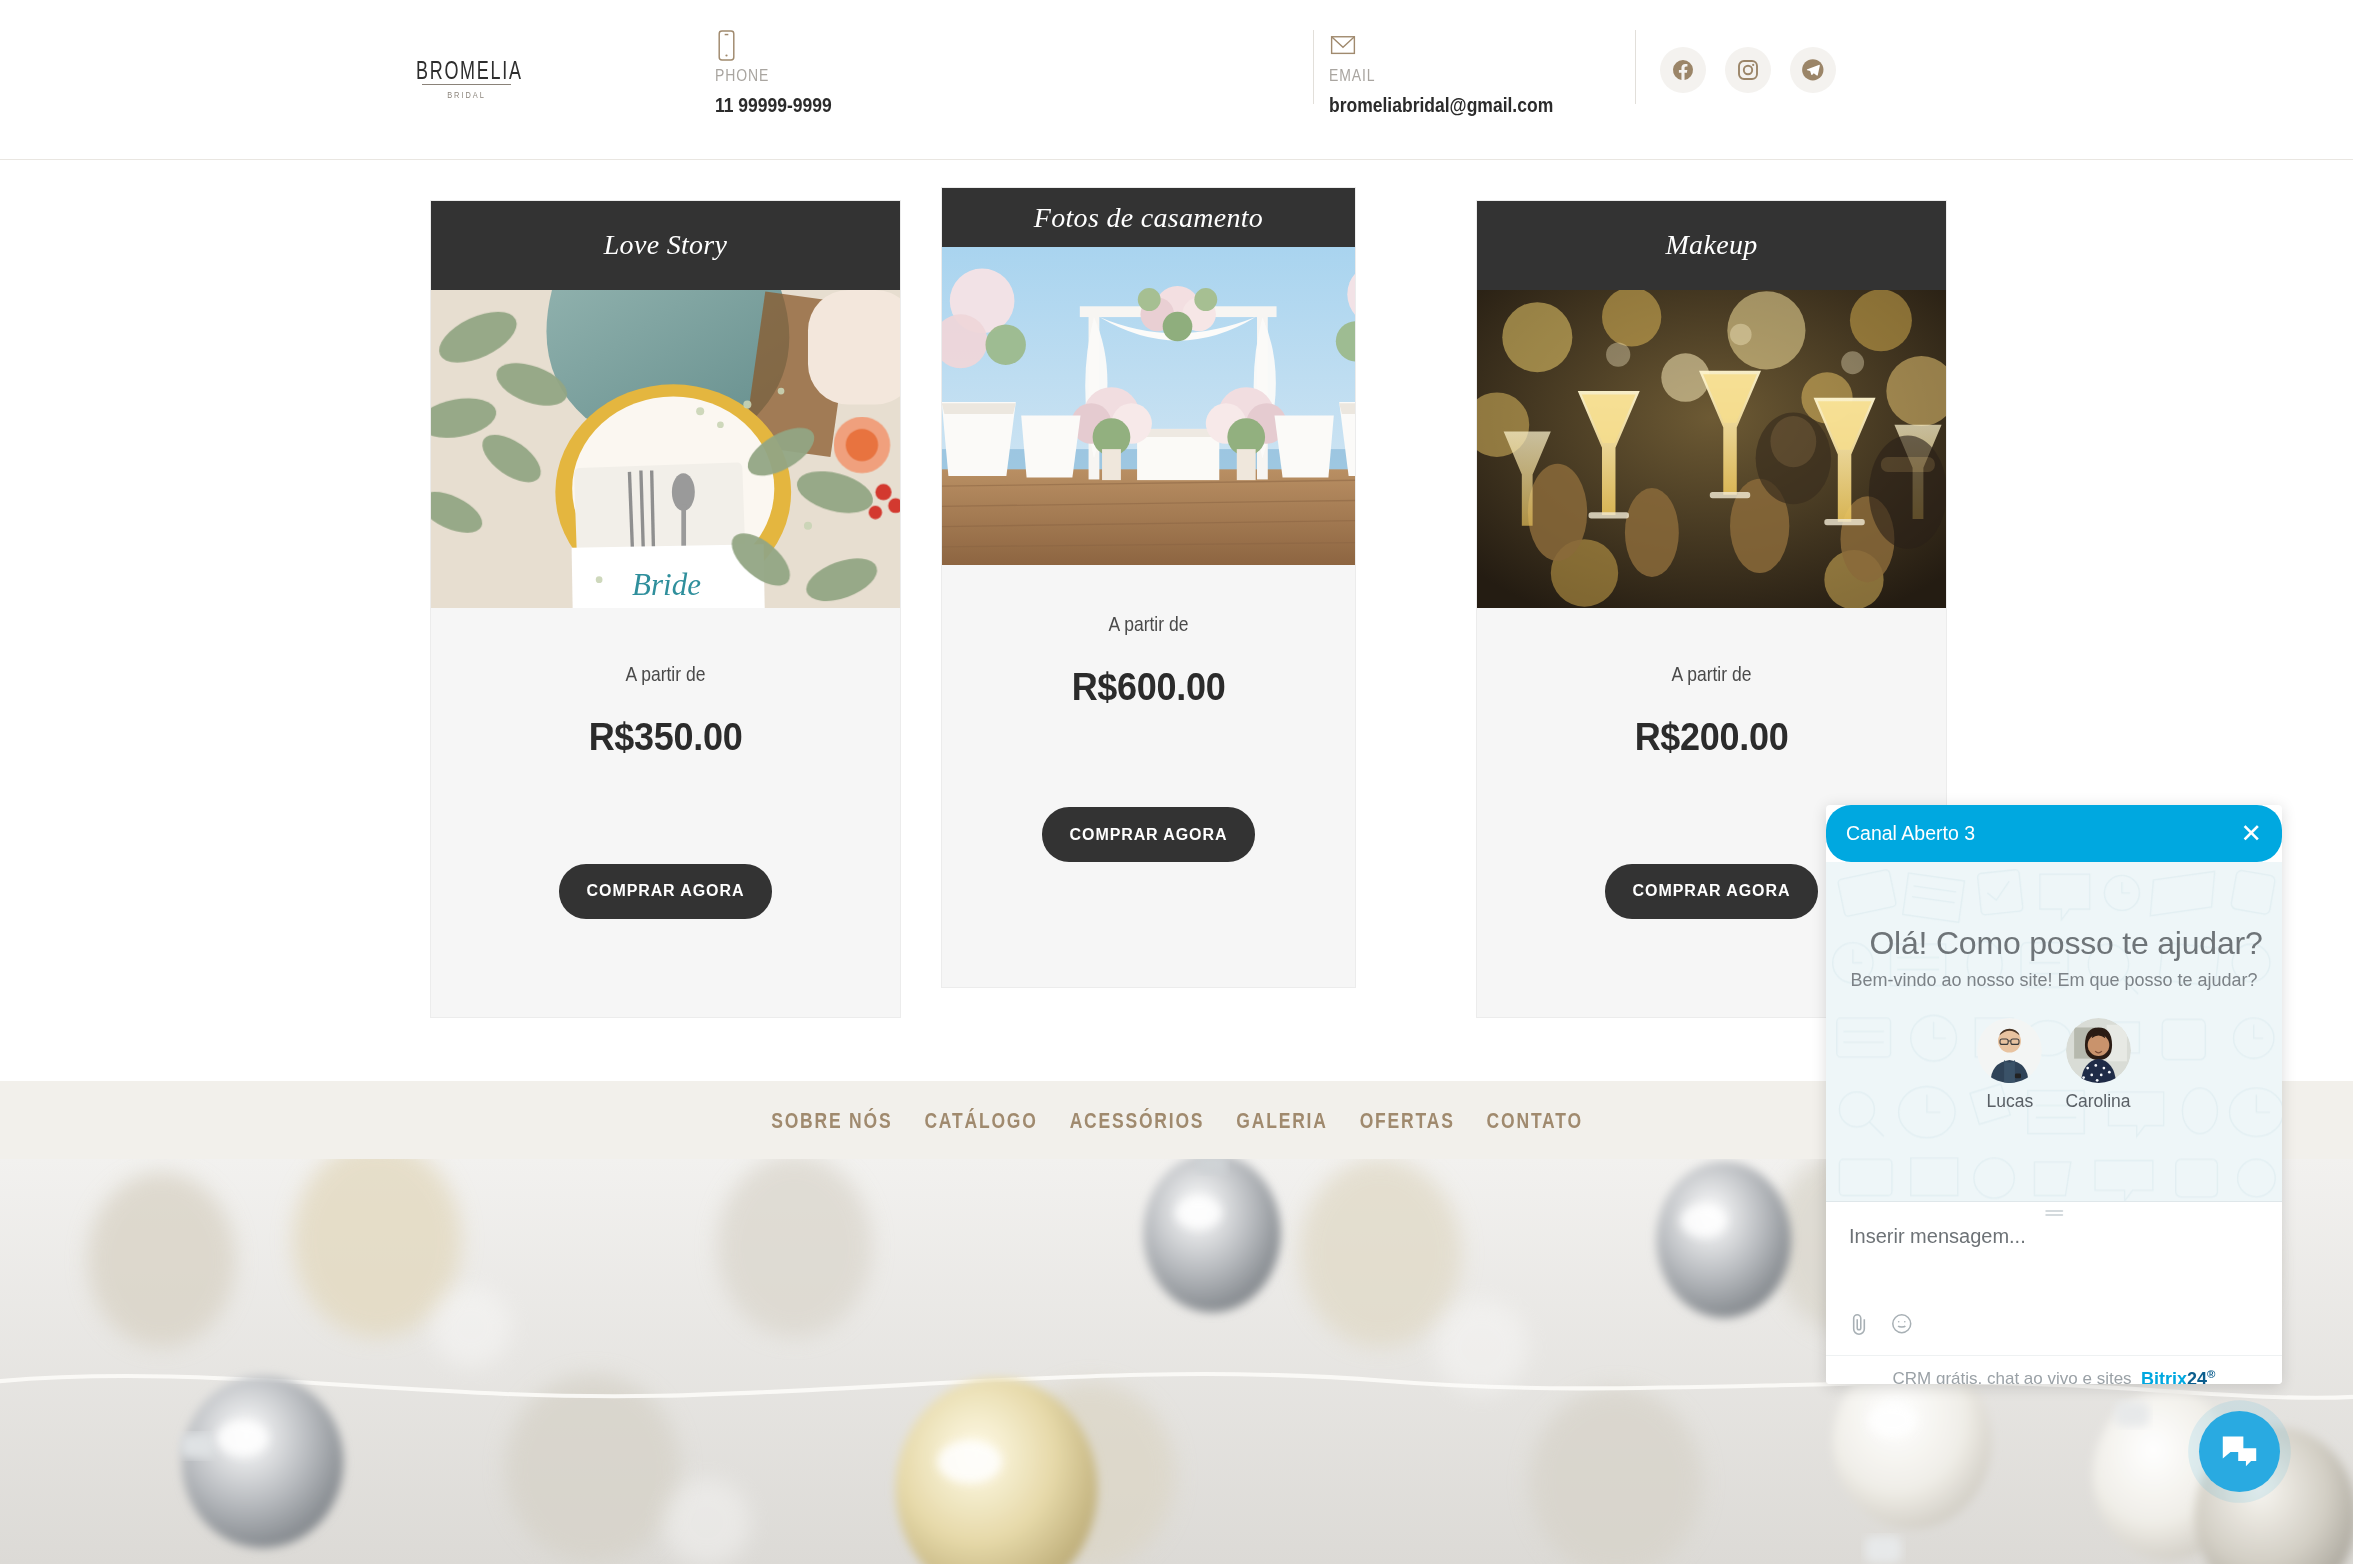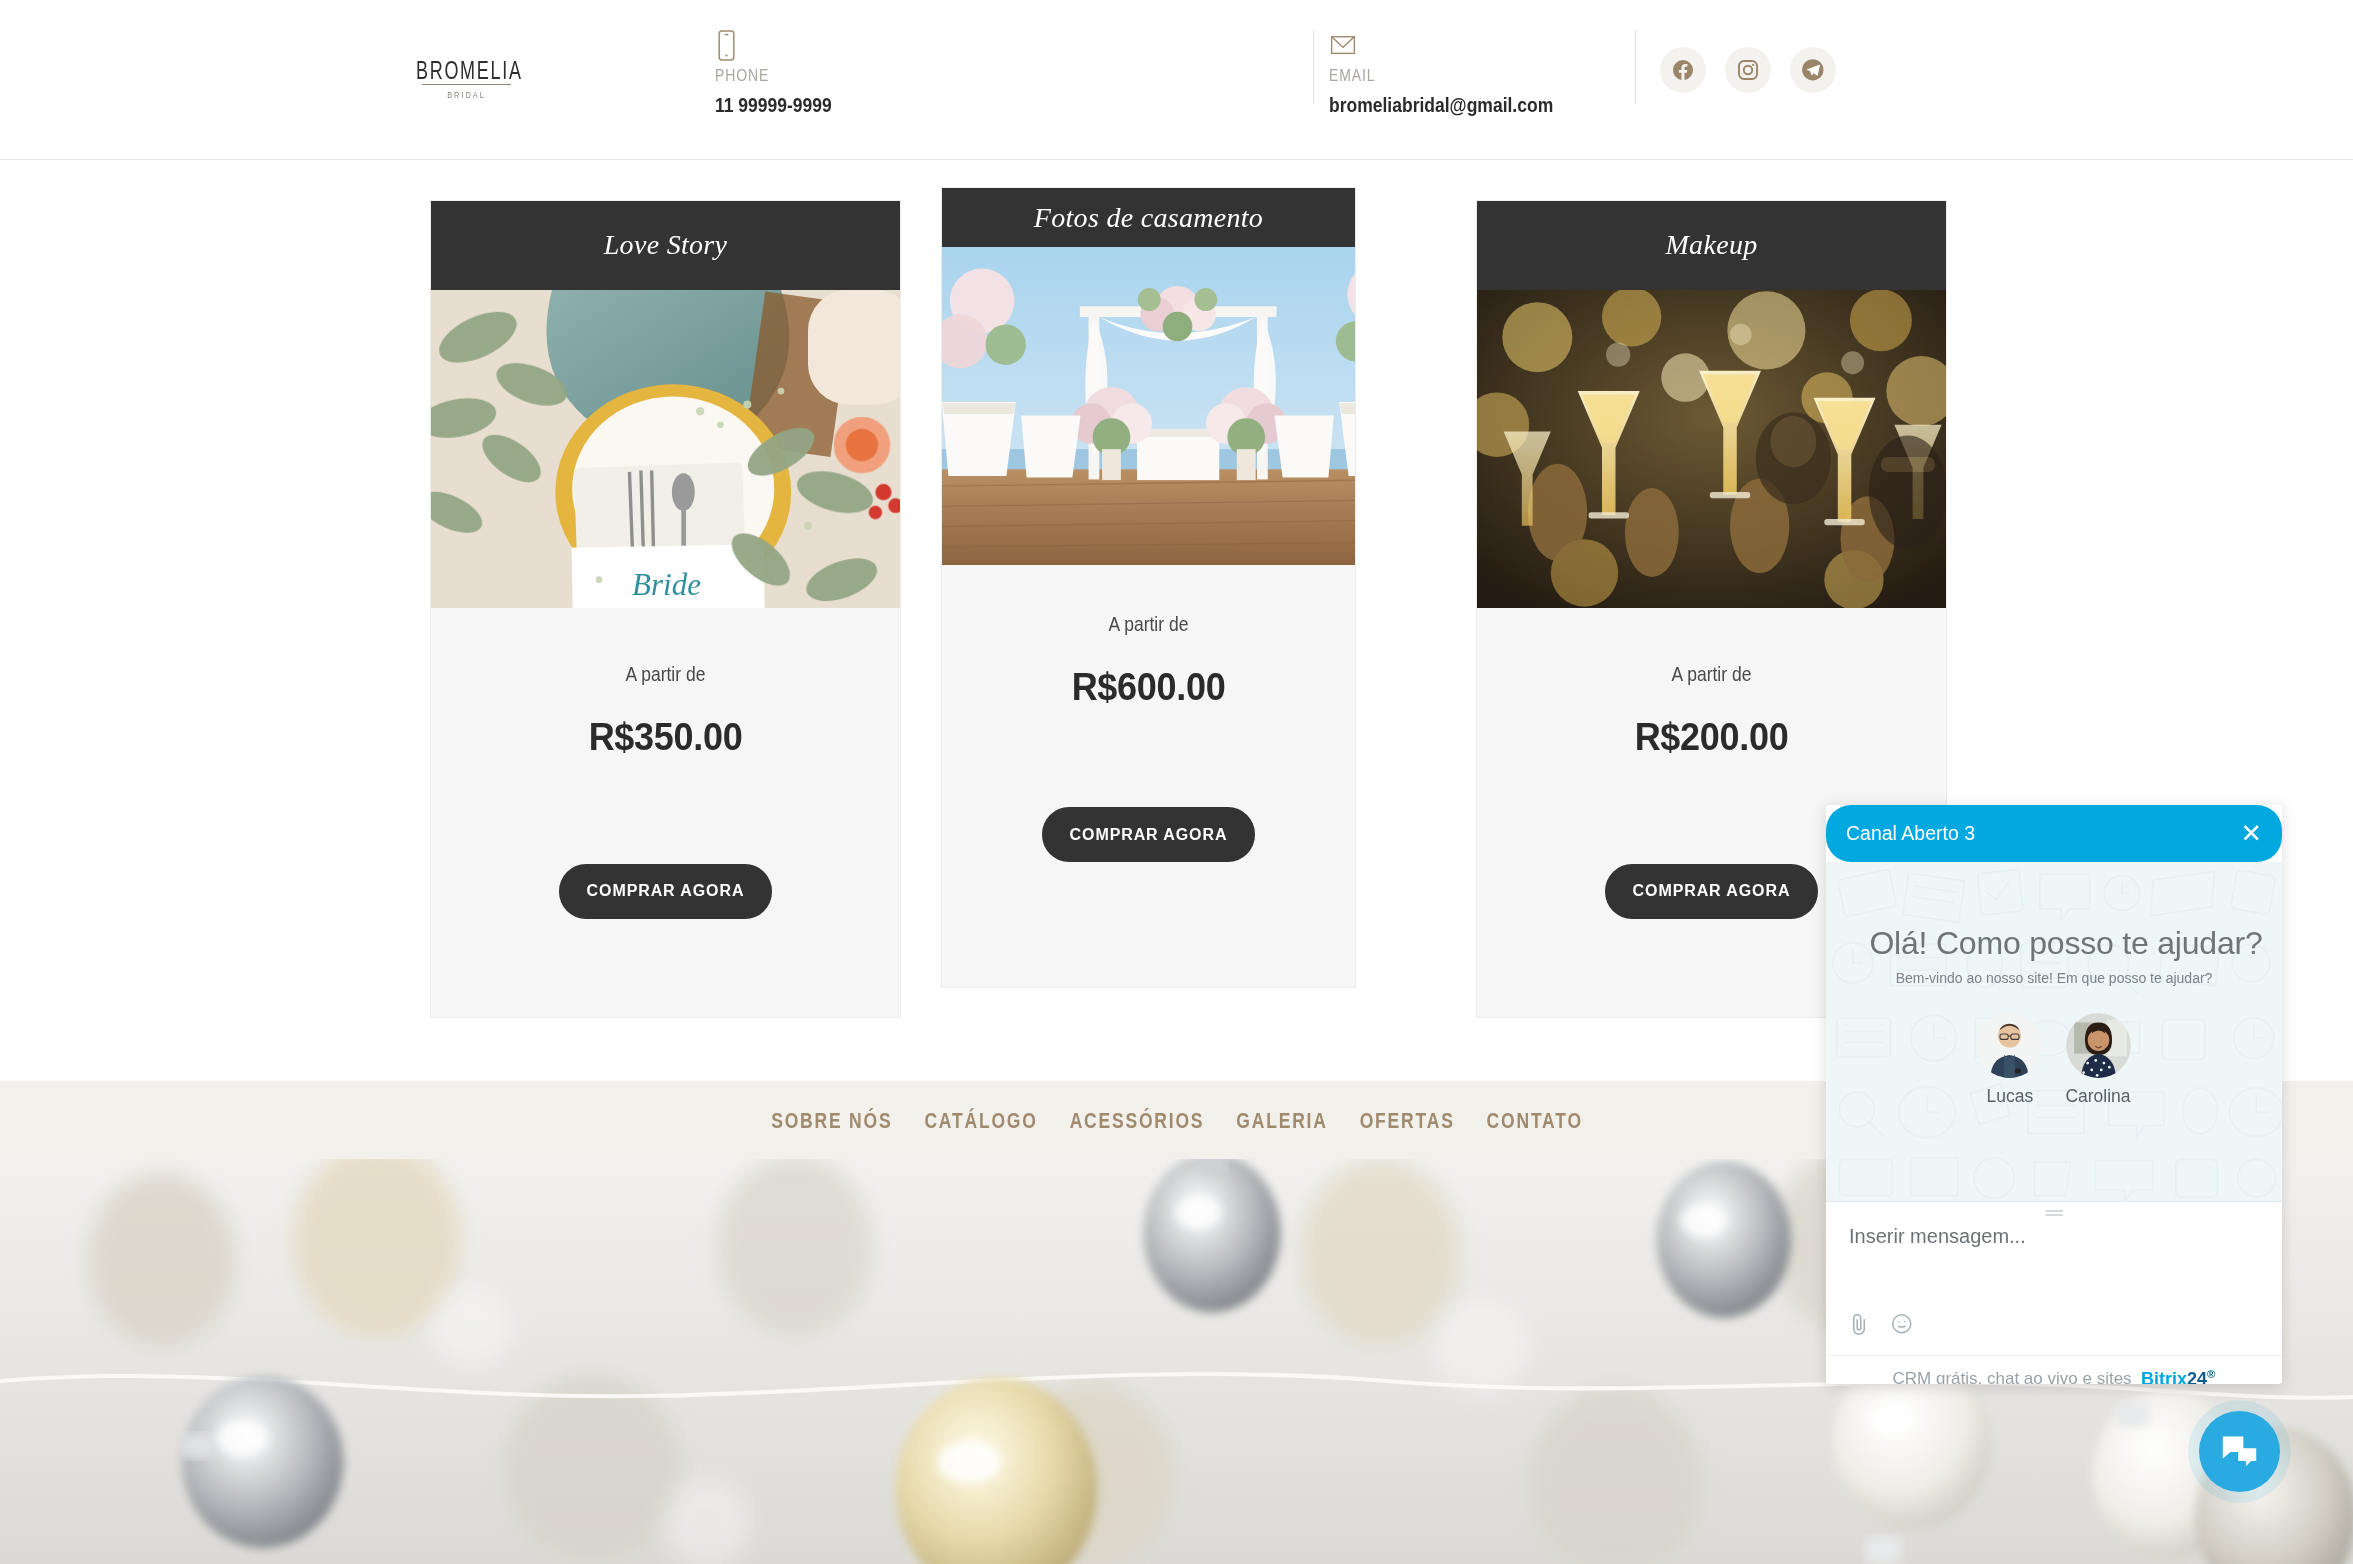--- a/index.html
+++ b/index.html
@@ -128,21 +128,21 @@
   .chat-body {
     height:339px; position:relative; background:#eef6f8; overflow:hidden;
     display:flex; flex-direction:column; align-items:center;
   }
   .chat-pattern { position:absolute; inset:0; opacity:0.45; }
   .chat-greet {
     position:relative; margin-top:63px; font-size:32px; color:#6e7478; font-weight:400;
     text-align:center; letter-spacing:-0.2px;margin-left:24px;
   }
   .chat-sub {
-    position:relative; margin-top:8px; font-size:14px; color:#7c8287; text-align:center;
+    position:relative; margin-top:8px; font-size:18px; color:#7c8287; text-align:center;
   }
   .ops { position:relative; margin-top:27px; display:flex; gap:23px; align-items:flex-end; }
   .op { text-align:center; }
   .op-ava {
     width:65px; height:65px; border-radius:50%; overflow:hidden; position:relative;
     margin:0 auto;
   }
   .op-name { margin-top:8px; font-size:17.5px; color:#5a6066; }
 
   .chat-input {

